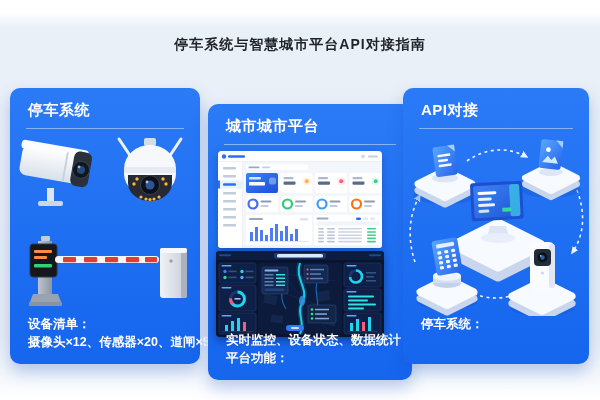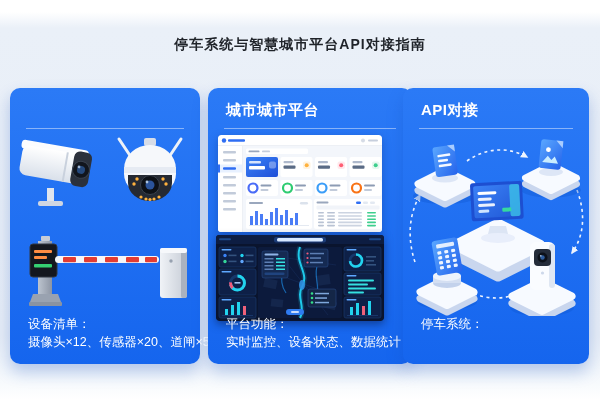--- a/index.html
+++ b/index.html
@@ -5,35 +5,36 @@
   html,body{margin:0;padding:0;}
   body{width:600px;height:400px;font-family:"Liberation Sans","DejaVu Sans",sans-serif;background:#fff;}
   .canvas{position:relative;width:600px;height:400px;overflow:hidden;
     background:linear-gradient(180deg,#ffffff 0%,#ffffff 3%,#eaf0f8 7%,#e7edf6 84%,#f4f8fc 94%,#ffffff 100%);}
   .main-title{position:absolute;top:36px;left:0;right:0;text-align:center;
     font-size:14px;font-weight:bold;color:#1f2329;letter-spacing:1px;}
   .card{position:absolute;top:88px;height:276px;border-radius:10px;color:#fff;
     background:linear-gradient(180deg,#2b7af6 0%,#1565ee 100%);
     box-shadow:0 8px 16px rgba(21,80,190,.28);}
   #card-parking{left:10px;width:190px;}
-  #card-city{left:208px;width:204px;}
+  #card-city{left:208px;width:204px;margin-top:16px;}
   #card-api{left:403px;width:186px;}
   .card-title{position:absolute;top:13px;left:18px;font-size:15px;font-weight:bold;letter-spacing:.5px;}
   .card-divider{position:absolute;top:40px;left:16px;right:16px;height:1px;background:rgba(255,255,255,.45);}
-  .caption{position:absolute;left:18px;top:227px;font-size:12.5px;font-weight:400;line-height:18px;white-space:nowrap;}
+  .caption{position:absolute;left:18px;top:227px;font-size:12.5px;font-weight:700;line-height:18px;white-space:nowrap;}
   .abs{position:absolute;}
 </style>
 </head>
 <body>
 
 <div class="canvas">
 
   <div class="main-title">停车系统与智慧城市平台API对接指南</div>
 
   <div class="card" id="card-parking">
+    <div class="card-title">停车系统</div>
     <div class="card-divider"></div>
 
     <svg class="abs" style="left:4px;top:44px" width="96" height="82" viewBox="0 0 96 82">
       <defs>
         <linearGradient id="gCam" x1="0" y1="0" x2="0" y2="1">
           <stop offset="0" stop-color="#ffffff"></stop>
             <stop offset="1" stop-color="#d9e0ea"></stop>
         </linearGradient>
       </defs>
       <g transform="rotate(10 45 36)">
@@ -320,22 +321,22 @@
         <circle cx="96" cy="63" r="1.3" fill="#35e08b"></circle>
           <rect x="99" y="62.3" width="12" height="1.5" fill="#7fa8dc"></rect>
         <circle cx="96" cy="67.5" r="1.3" fill="#35e08b"></circle>
           <rect x="99" y="66.8" width="14" height="1.5" fill="#7fa8dc"></rect>
         <rect x="70" y="74" width="18" height="6" rx="3" fill="#2f7bf0"></rect>
         <rect x="75" y="76.2" width="8" height="1.6" rx="0.8" fill="#ffffff"></rect>
       </g>
     </svg>
 
     <div class="caption">
+      <div>实时监控、设备状态、数据统计</div>
       <div>平台功能：</div>
-      <div>实时监控、设备状态、数据统计</div>
     </div>
   </div>
 
   <div class="card" id="card-api">
     <div class="card-title">API对接</div>
     <div class="card-divider"></div>
 
     <svg class="abs" style="left:0;top:42px" width="186" height="186" viewBox="0 0 186 186">
       <defs>
         <linearGradient id="gItem" x1="0" y1="0" x2="1" y2="1">

